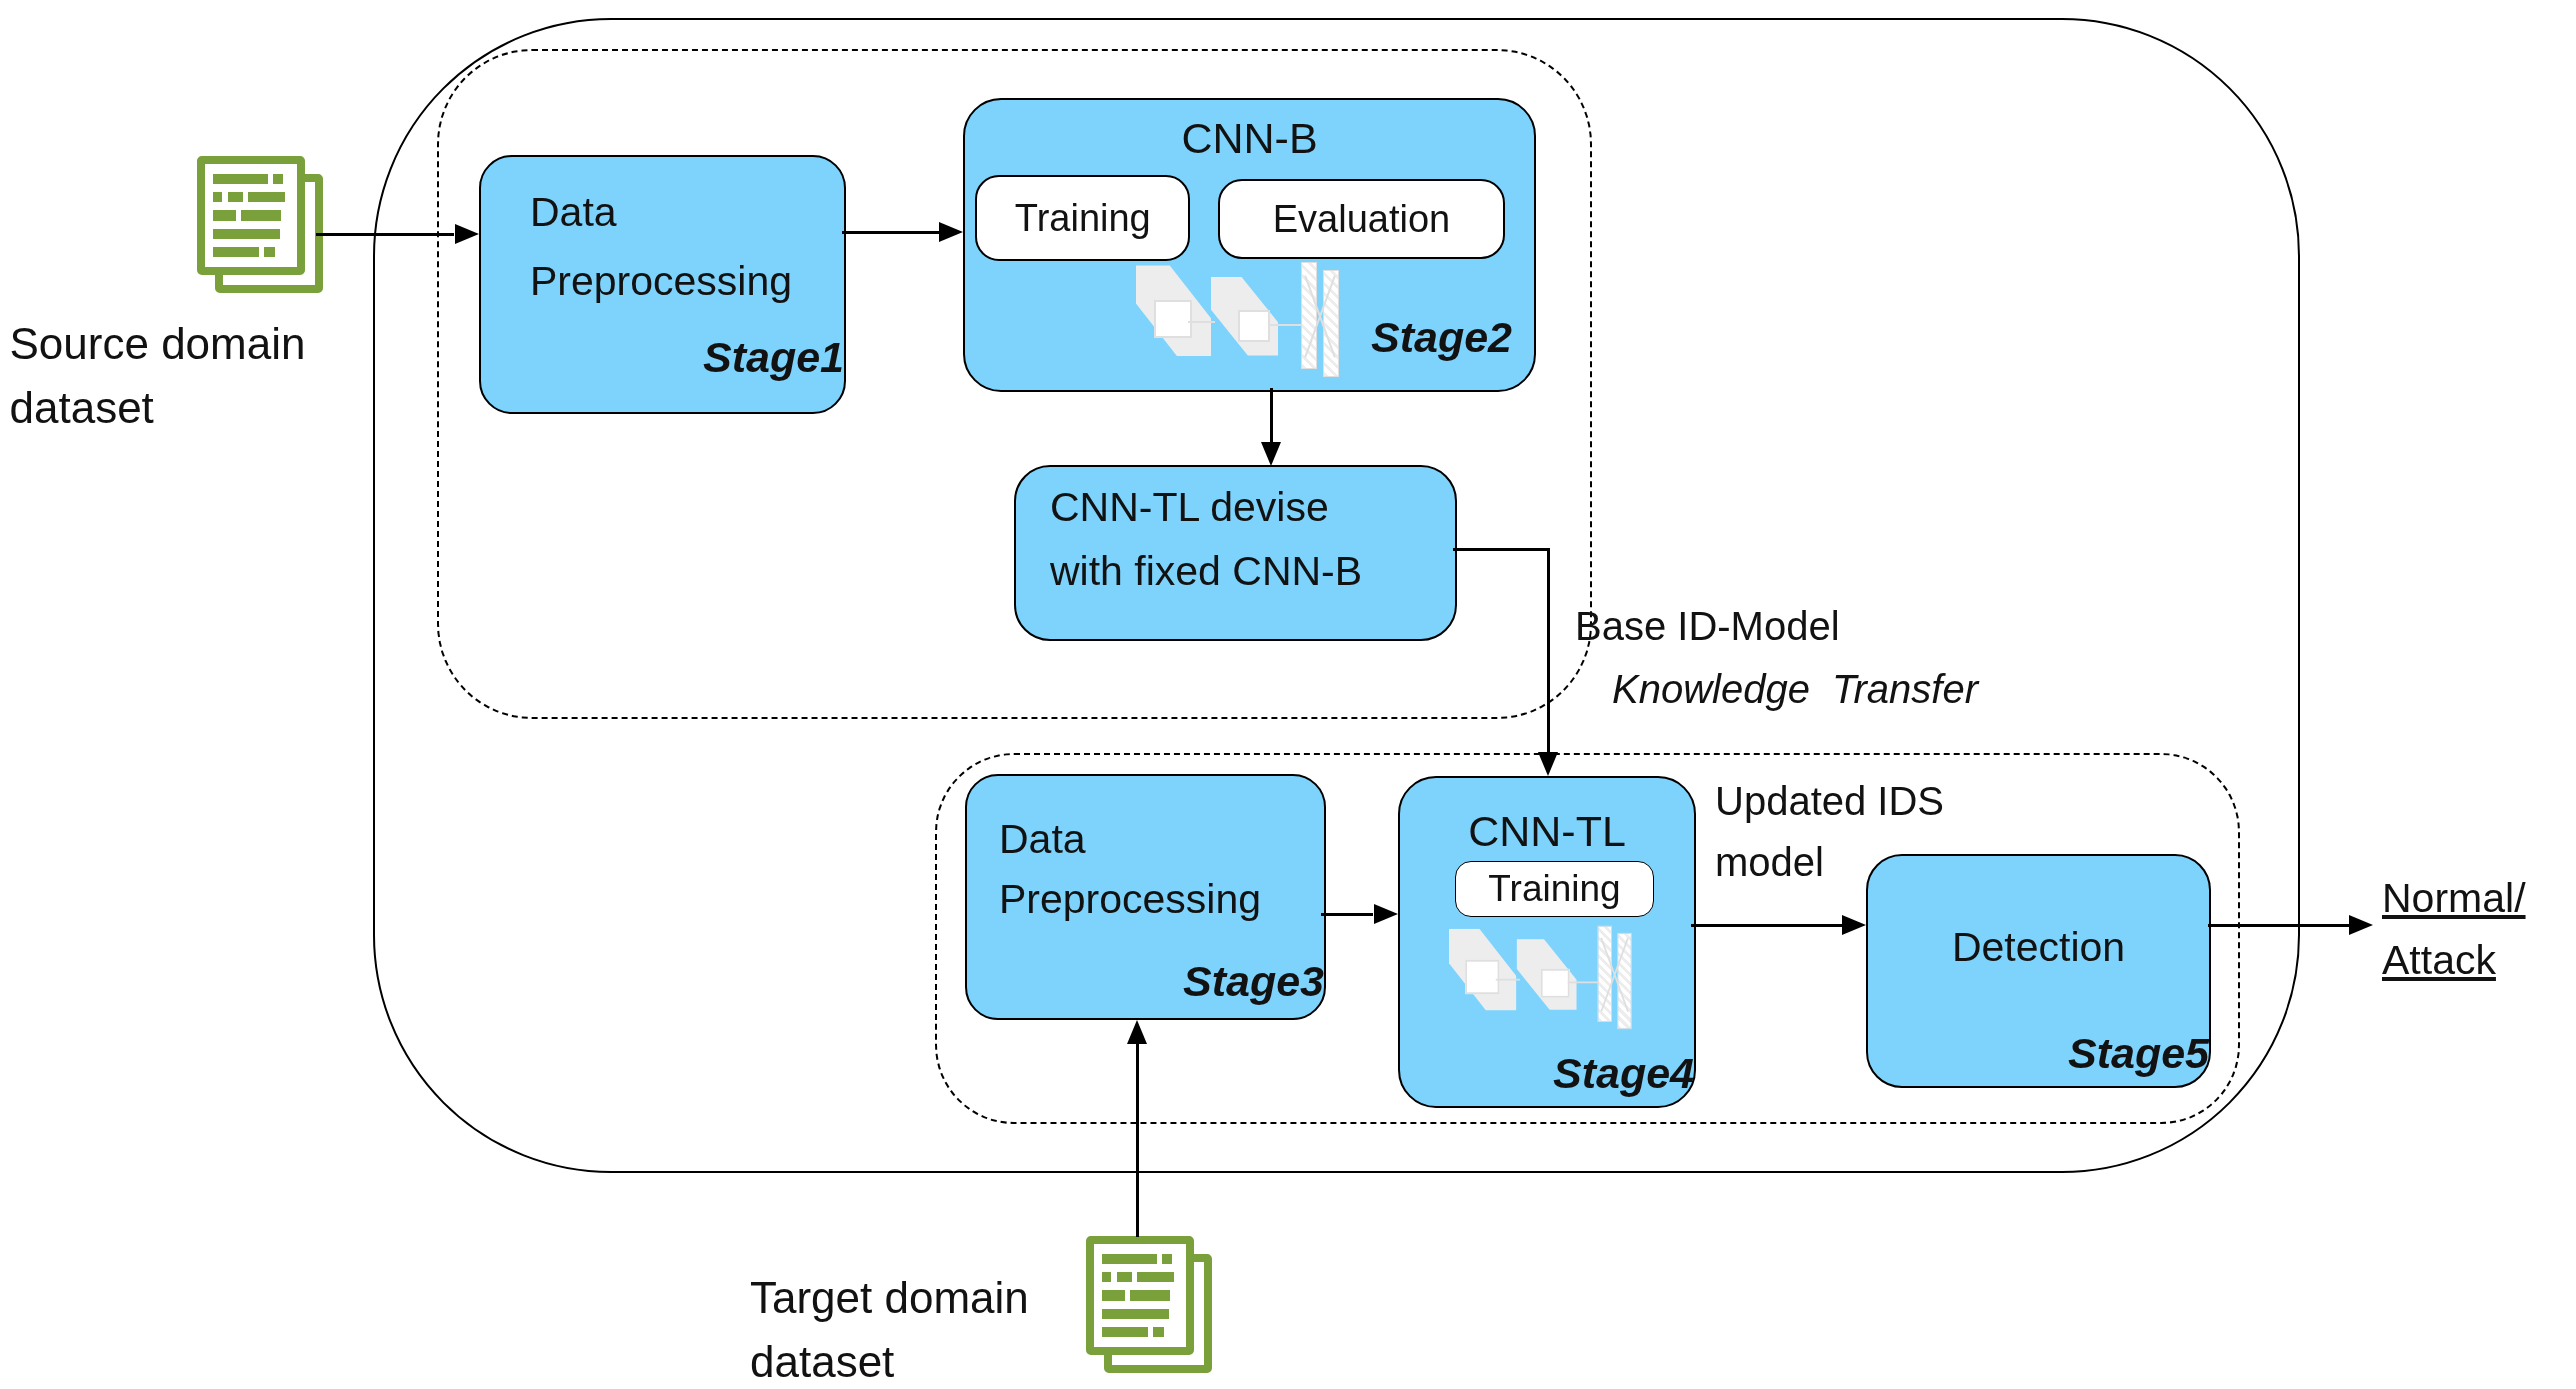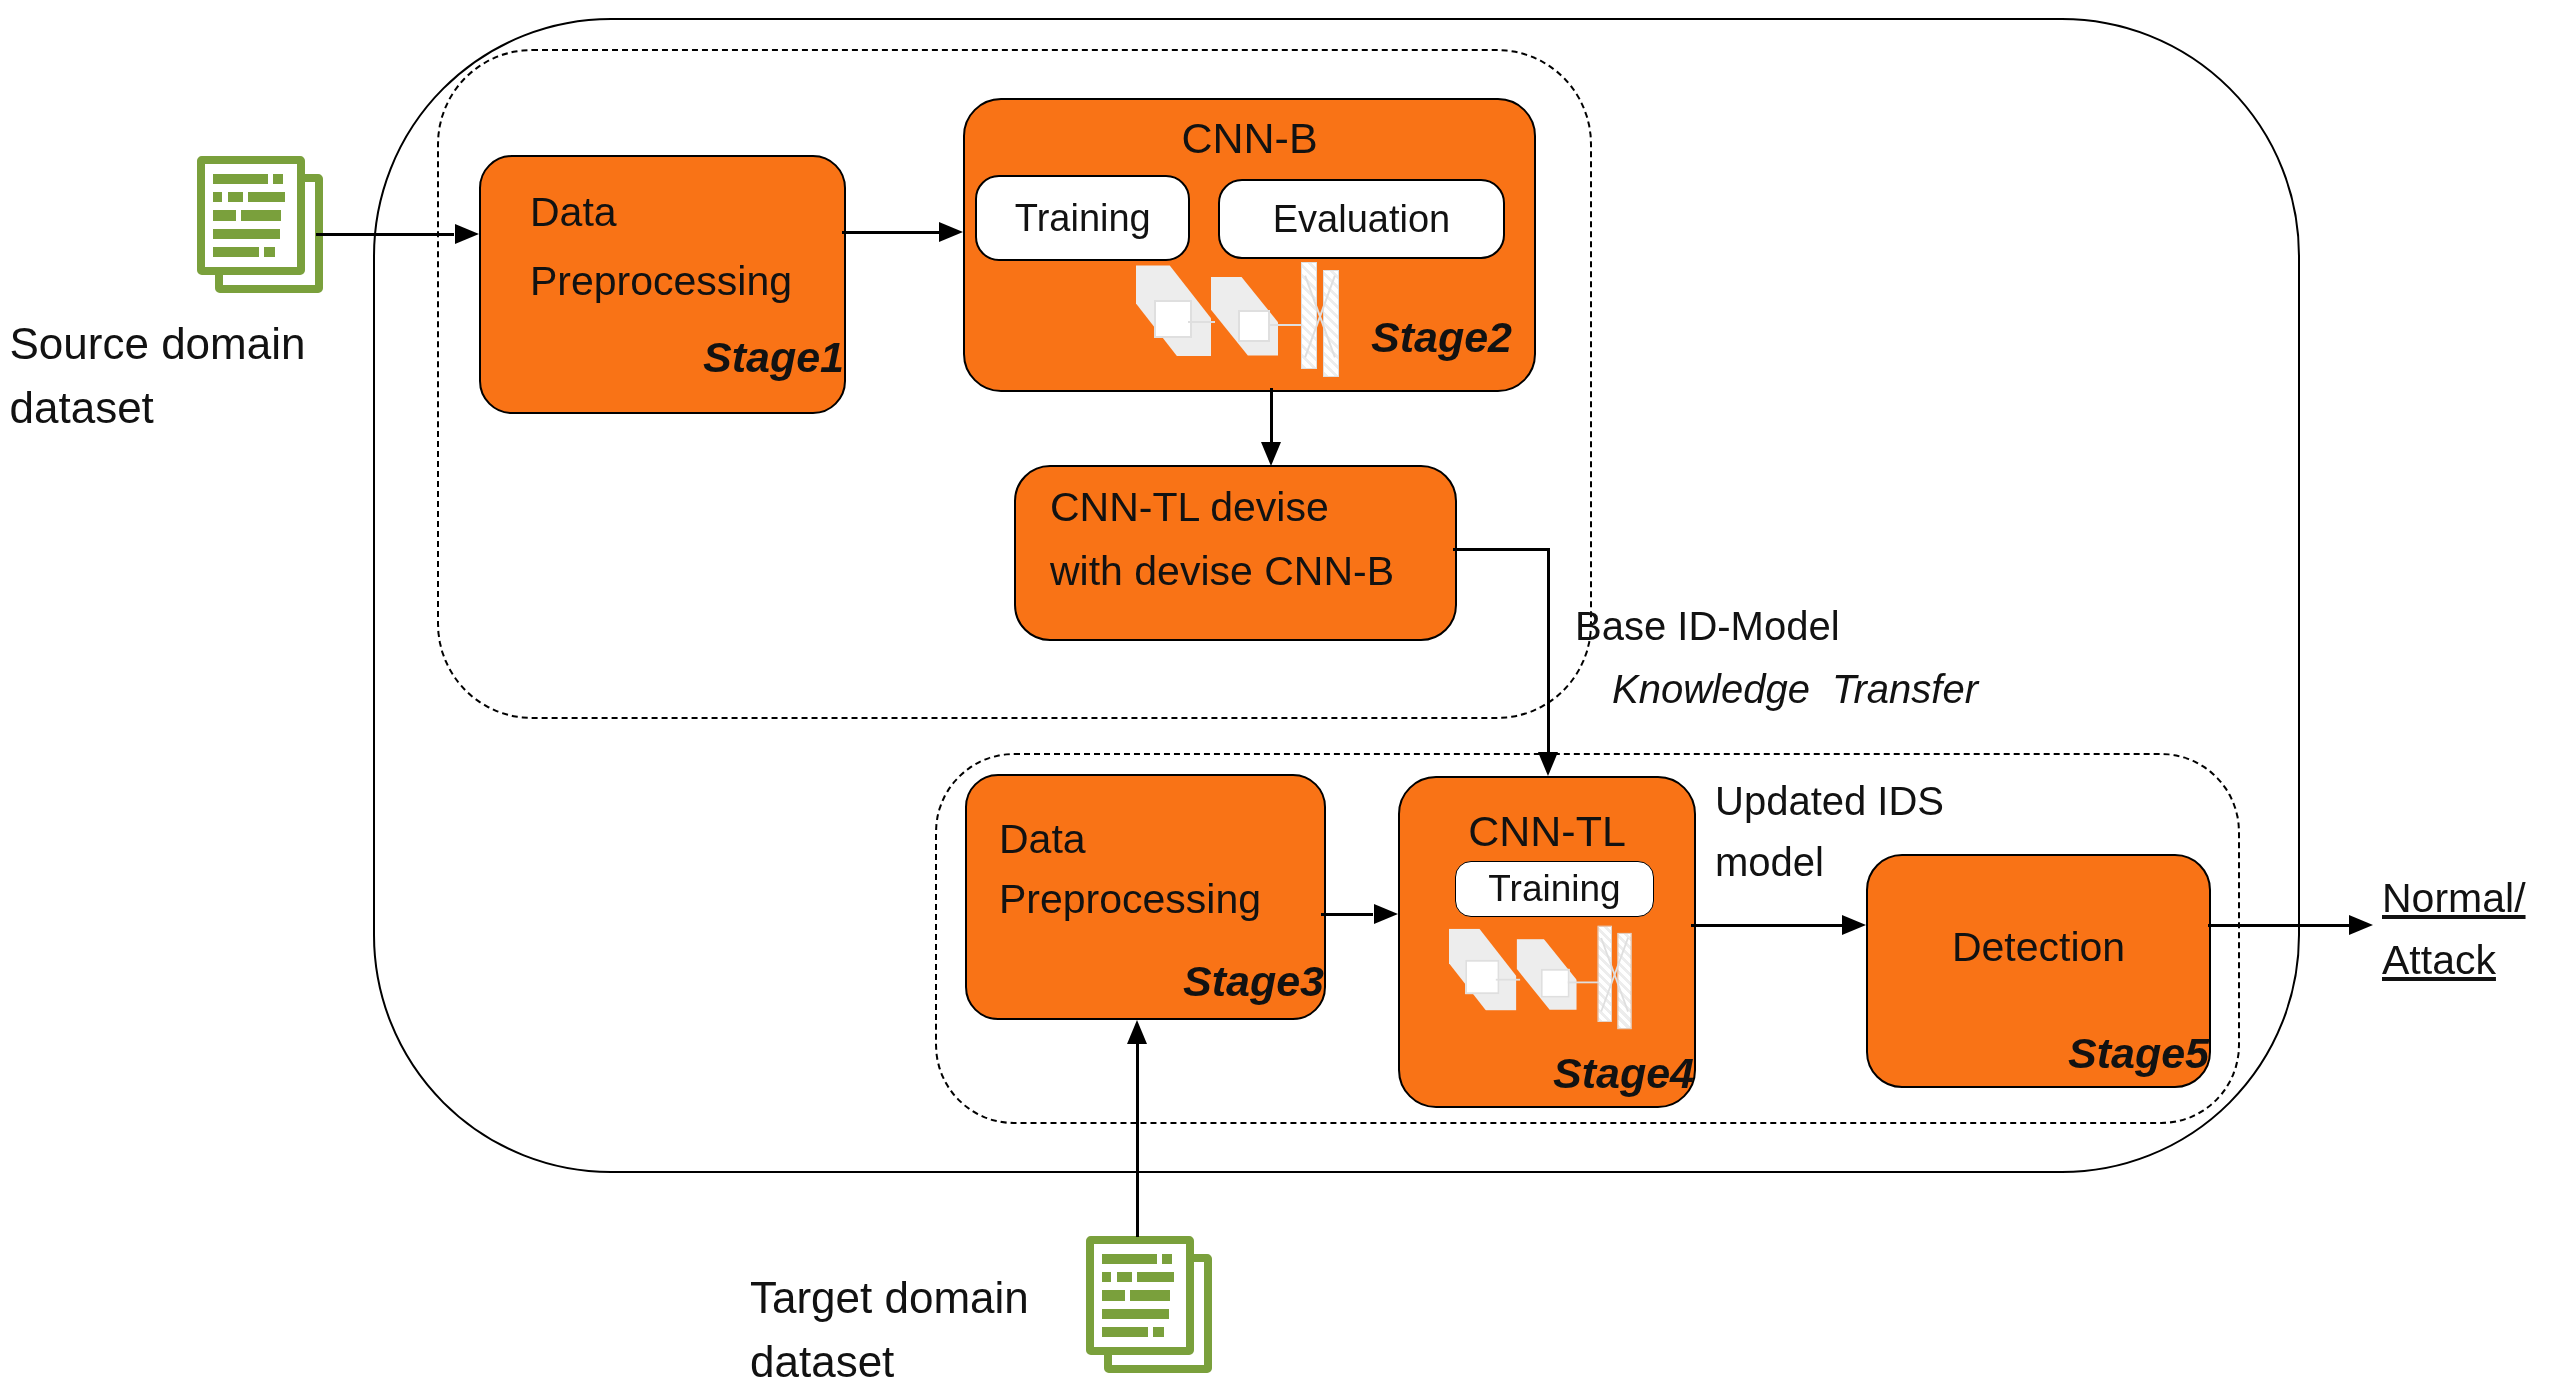--- a/index.html
+++ b/index.html
@@ -12,21 +12,21 @@
   #canvas{
     position:relative;width:2576px;height:1390px;background:#fff;overflow:hidden;
     font-family:"Liberation Sans", sans-serif;color:var(--ink);
   }
   
   .rect{position:absolute;border:2.4px solid #000;background:transparent;}
   #outer-rect{left:373px;top:17.5px;width:1923px;height:1151px;border-radius:238px;}
   #upper-dashed{left:437px;top:49px;width:1151px;height:666px;border-radius:95px;border-style:dashed;}
   #lower-dashed{left:935px;top:753px;width:1301px;height:367px;border-radius:79px;border-style:dashed;}
   
-  .box{position:absolute;background:#f97316;border:2.4px solid #000;}
+  .box{position:absolute;background:#7dd3fc;border:2.4px solid #000;}
   #stage1-box{left:479px;top:155px;width:363px;height:255px;border-radius:33px;}
   #cnnb-box{left:963px;top:98px;width:569px;height:290px;border-radius:38px;}
   #devise-box{left:1014px;top:465px;width:439px;height:172px;border-radius:36px;}
   #stage3-box{left:965px;top:774px;width:357px;height:242px;border-radius:33px;}
   #stage4-box{left:1398px;top:776px;width:294px;height:328px;border-radius:38px;}
   #stage5-box{left:1866px;top:854px;width:341px;height:230px;border-radius:36px;}
   .btext{position:absolute;font-size:41px;line-height:1.1;white-space:nowrap;}
   .stage-tag{position:absolute;font-size:43px;font-weight:bold;font-style:italic;white-space:nowrap;}
   .center{left:0;width:100%;text-align:right;}
   .boxtitle{position:absolute;left:0;width:100%;text-align:center;font-size:43px;white-space:nowrap;}
@@ -132,21 +132,21 @@
       <div class="dense d1"></div>
         <div class="dense d2"></div>
         <div class="gx"></div>
         <div class="gx gx2"></div>
     </div>
     <div class="stage-tag" style="right:22px;top:213px">Stage2</div>
   </div>
 
   <div class="box" id="devise-box">
     <div class="btext" style="left:34px;top:18px">CNN-TL devise</div>
-    <div class="btext" style="left:34px;top:82px">with devise CNN-B</div>
+    <div class="btext" style="left:34px;top:82px">with fixed CNN-B</div>
   </div>
 
   <div class="label" id="base-id-label">Base ID-Model</div>
   <div class="label" id="kt-label">Knowledge Transfer</div>
 
   <div class="box" id="stage3-box">
     <div class="btext" style="left:32px;top:41px">Data</div>
     <div class="btext" style="left:32px;top:101px">Preprocessing</div>
     <div class="stage-tag center" style="top:181px">Stage3</div>
   </div>

